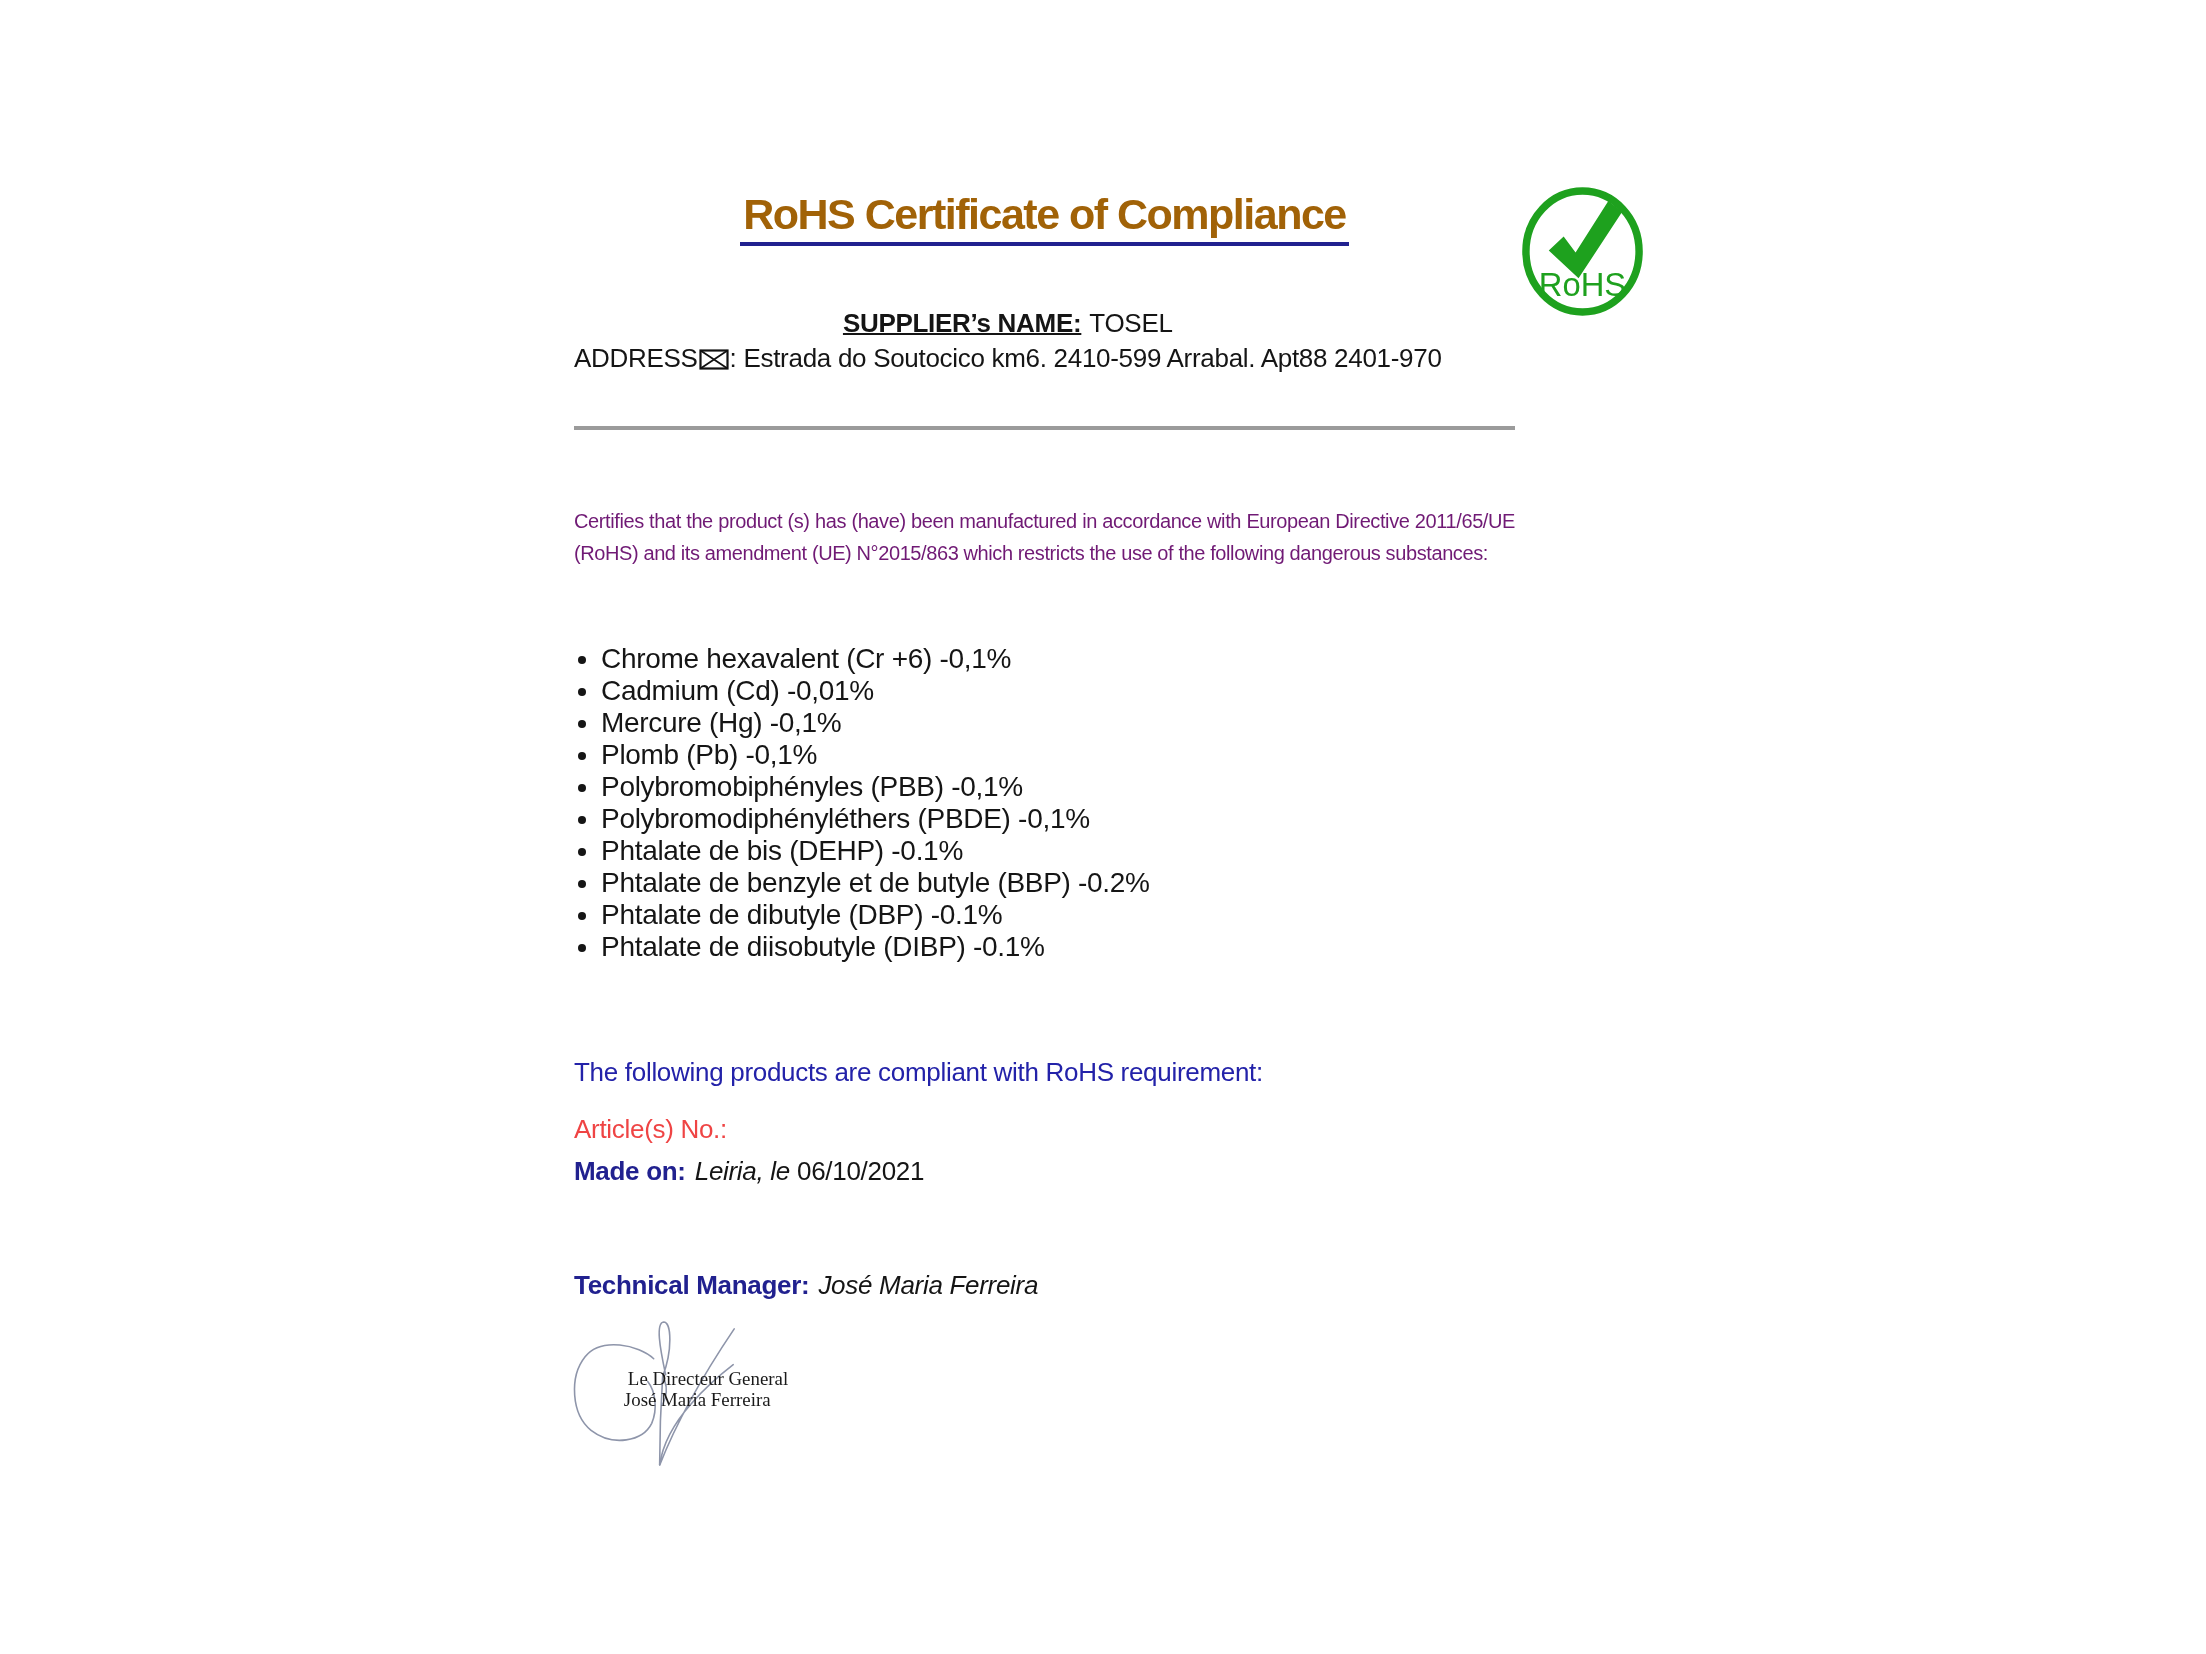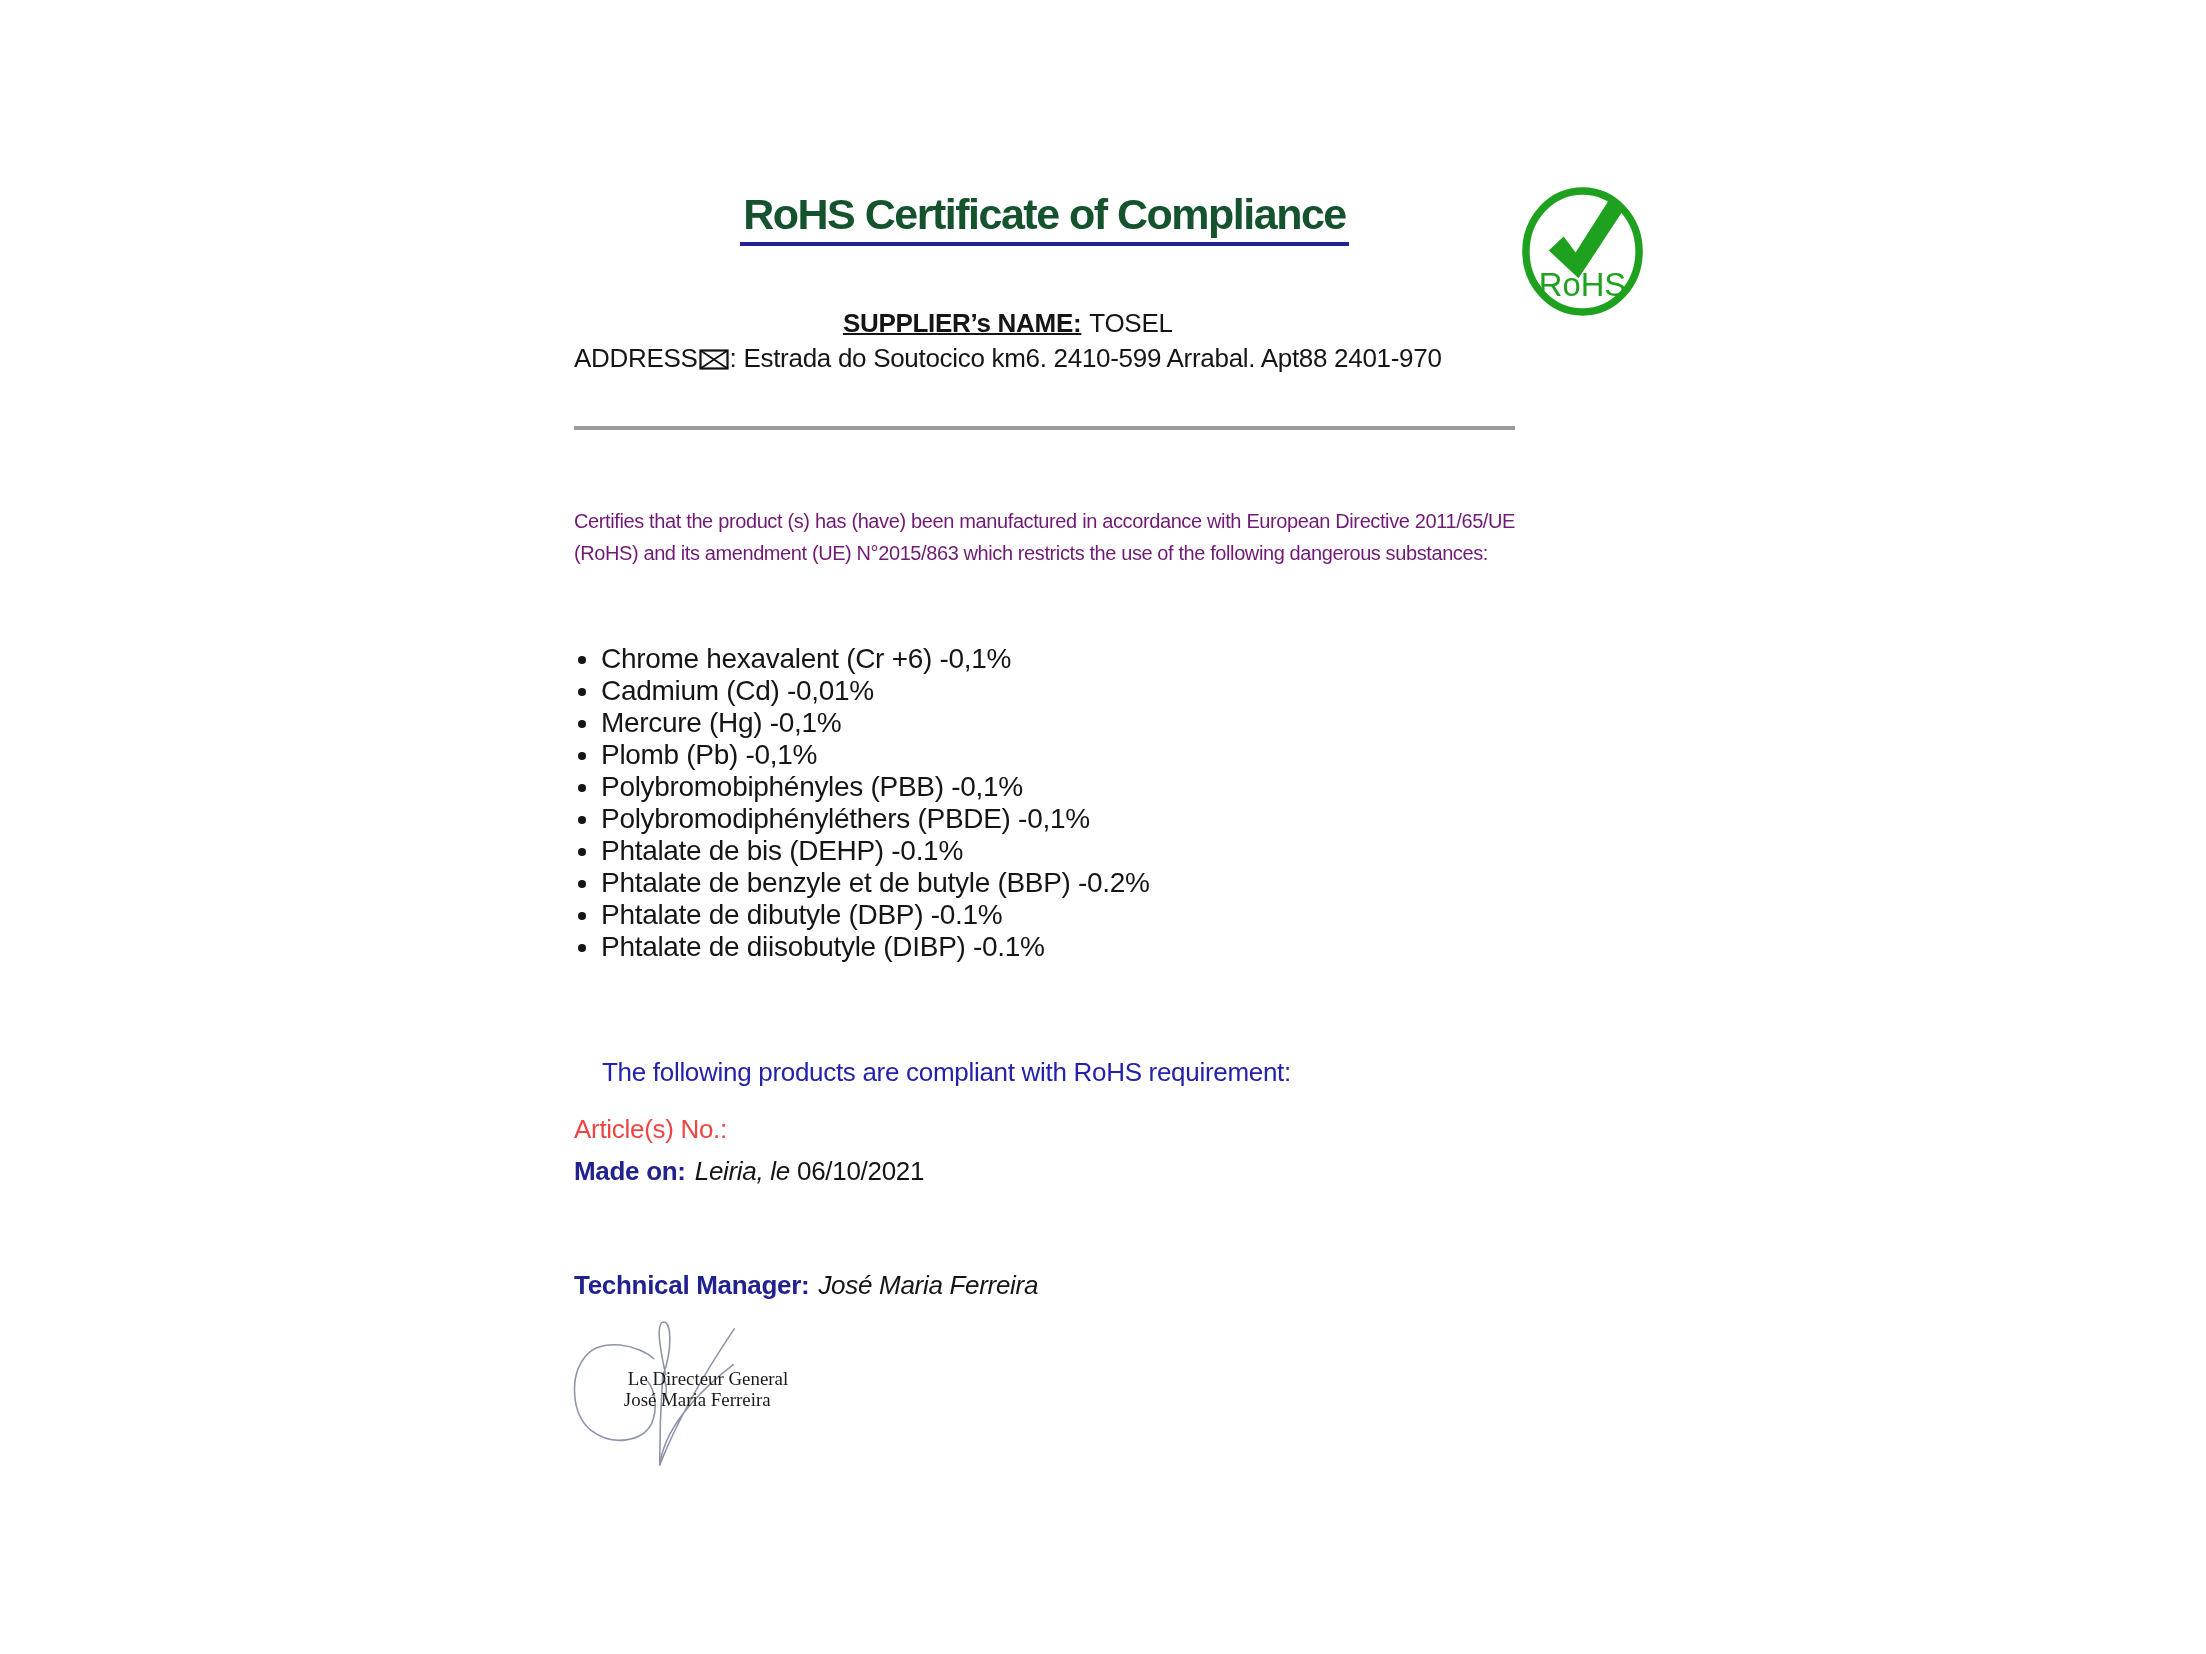--- a/index.html
+++ b/index.html
@@ -10,21 +10,21 @@
     position: relative;
     color: #151515;
   }
   .abs { position: absolute; }
 
   
   .title-wrap { left: 574px; top: 191px; width: 941px; text-align: center; }
   .doc-title {
     display: inline-block;
     font-size: 43px; font-weight: bold; letter-spacing: -1.5px;
-    color: #14532d;
+    color: #a16207;
     border-bottom: 4px solid #21218F;
     padding: 0 3px 4px 3px;
     line-height: 1.1;
   }
 
   
   .logo { left: 1519px; top: 185px; width: 131px; height: 133px; }
 
   
   .supplier { left: 574px; top: 306px; font-size: 26px; line-height: 35px; letter-spacing: -0.3px; white-space: nowrap; text-align: center; }
@@ -43,21 +43,21 @@
     font-size: 20px; line-height: 32px; letter-spacing: -0.4px;
     color: #701a75; text-align: justify;
   }
 
   
   .substances { left: 574px; top: 643px; margin: 0; padding: 0 0 0 27px;
     font-size: 28px; line-height: 32px; letter-spacing: -0.3px; color: #151515;
     list-style: disc outside; }
 
   
-  .compliance { left: 602px; top: 1057px; font-size: 26px; letter-spacing: -0.3px; color: #2322A9; }
+  .compliance { left: 574px; top: 1057px; font-size: 26px; letter-spacing: -0.3px; color: #2322A9; }
   .articles   { left: 574px; top: 1114px; font-size: 26px; letter-spacing: -0.3px; color: #ef4444; }
   .made-on    { left: 574px; top: 1156px; font-size: 26px; letter-spacing: -0.3px; }
   .manager    { left: 574px; top: 1270px; font-size: 26px; letter-spacing: -0.3px; }
   .navy-label { font-weight: bold; color: #21218F; margin-right: 9px; }
   .ital { font-style: italic; }
   .date-part { margin-left: 7px; }
 
   
   .signature { left: 563px; top: 1315px; width: 247px; height: 167px; }
   .sig-text { font-family: "Liberation Serif", serif; font-size: 19px; fill: #1a1a1a; }

